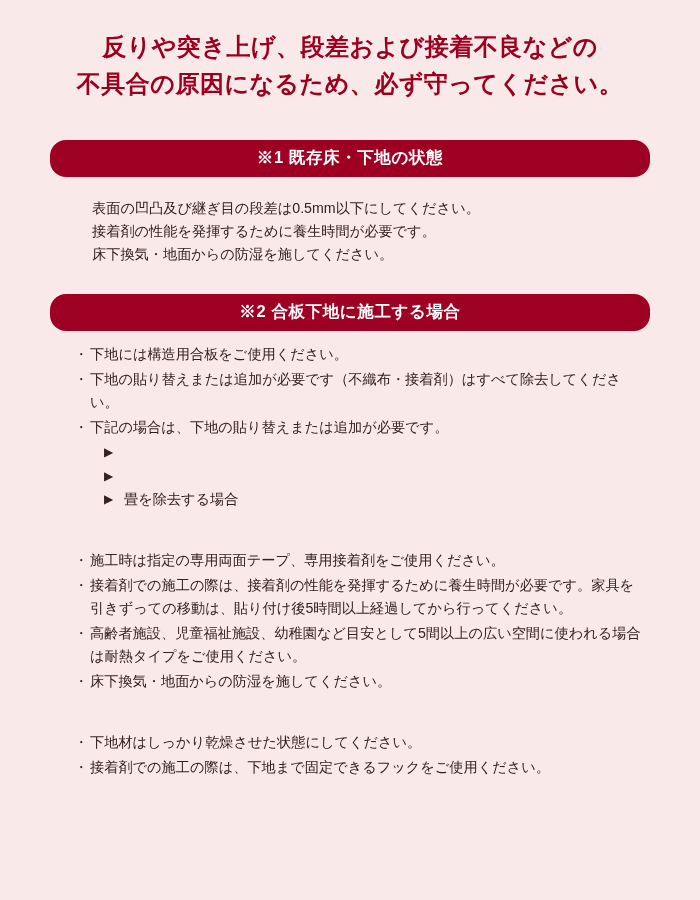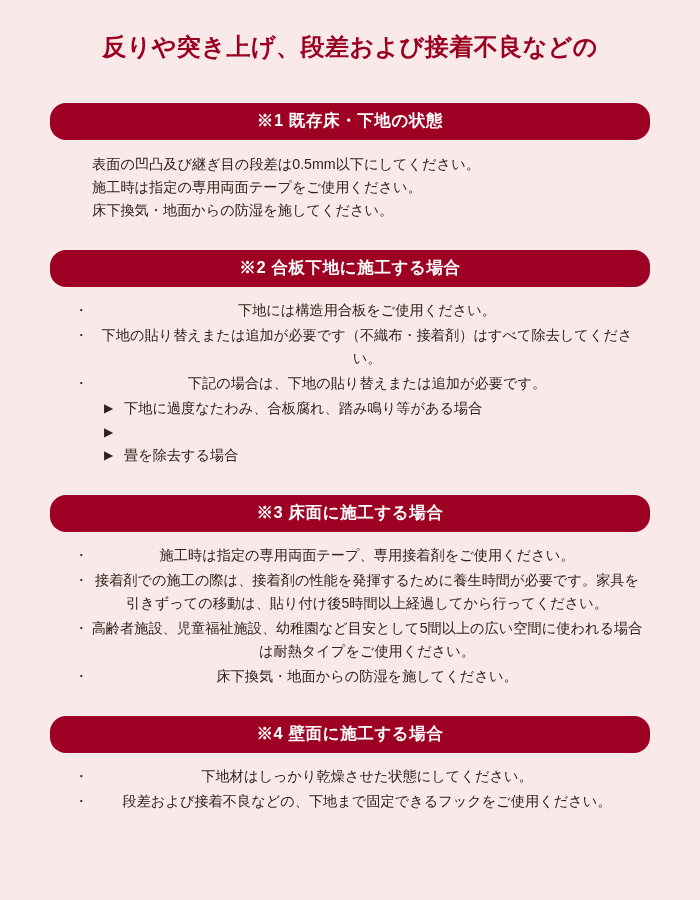--- a/index.html
+++ b/index.html
@@ -65,57 +65,57 @@
     margin-bottom: 2px;
   }
   .bullet-mark {
     width: 16px;
     flex: 0 0 16px;
     text-align: left;
     line-height: 1.62;
   }
   .bullet-text {
     flex: 1 1 auto;
-    text-align: center;
   }
   .sub-row {
     display: flex;
     align-items: flex-start;
     padding-left: 48px;
     margin-bottom: 1px;
   }
   .sub-mark {
     width: 20px;
     flex: 0 0 20px;
     color: #33201f;
     font-size: 12px;
     line-height: 1.85;
   }
   .sub-text {
     flex: 1 1 auto;
   }
-  .s1 .section-body { padding-top: 13px; }
+  .s1 .section-body { padding-top: 20px; }
   .s2 { margin-top: 26px; }
   .s3 { margin-top: 26px; }
   .s4 { margin-top: 26px; }
 </style>
 </head>
 <body>
 
 <div class="page">
 
   <div class="headline">
     <div>反りや突き上げ、段差および接着不良などの</div>
+    <div>不具合の原因になるため、必ず守ってください。</div>
   </div>
 
   <div class="section s1">
     <div class="section-header">※1 既存床・下地の状態</div>
     <div class="section-body">
       <div class="plain-line">表面の凹凸及び継ぎ目の段差は0.5mm以下にしてください。</div>
-      <div class="plain-line">施工時は指定の専用両面テープをご使用ください。</div>
+      <div class="plain-line">接着剤の性能を発揮するために養生時間が必要です。</div>
       <div class="plain-line">床下換気・地面からの防湿を施してください。</div>
     </div>
   </div>
 
   <div class="section s2">
     <div class="section-header">※2 合板下地に施工する場合</div>
     <div class="section-body">
       <div class="bullet-row">
         <span class="bullet-mark">・</span>
         <span class="bullet-text">下地には構造用合板をご使用ください。</span>
@@ -123,34 +123,32 @@
       <div class="bullet-row">
         <span class="bullet-mark">・</span>
         <span class="bullet-text">下地の貼り替えまたは追加が必要です（不織布・接着剤）はすべて除去してください。</span>
       </div>
       <div class="bullet-row">
         <span class="bullet-mark">・</span>
         <span class="bullet-text">下記の場合は、下地の貼り替えまたは追加が必要です。</span>
       </div>
       <div class="sub-row">
         <span class="sub-mark">▶</span>
-        <span class="sub-text">下地に過度なたわみ、合板腐れ、踏み鳴り等がある場合</span>
       </div>
       <div class="sub-row">
         <span class="sub-mark">▶</span>
       </div>
       <div class="sub-row">
         <span class="sub-mark">▶</span>
         <span class="sub-text">畳を除去する場合</span>
       </div>
     </div>
   </div>
 
   <div class="section s3">
-    <div class="section-header">※3 床面に施工する場合</div>
     <div class="section-body">
       <div class="bullet-row">
         <span class="bullet-mark">・</span>
         <span class="bullet-text">施工時は指定の専用両面テープ、専用接着剤をご使用ください。</span>
       </div>
       <div class="bullet-row">
         <span class="bullet-mark">・</span>
         <span class="bullet-text">接着剤での施工の際は、接着剤の性能を発揮するために養生時間が必要です。家具を引きずっての移動は、貼り付け後5時間以上経過してから行ってください。</span>
       </div>
       <div class="bullet-row">
@@ -158,26 +156,25 @@
         <span class="bullet-text">高齢者施設、児童福祉施設、幼稚園など目安として5間以上の広い空間に使われる場合は耐熱タイプをご使用ください。</span>
       </div>
       <div class="bullet-row">
         <span class="bullet-mark">・</span>
         <span class="bullet-text">床下換気・地面からの防湿を施してください。</span>
       </div>
     </div>
   </div>
 
   <div class="section s4">
-    <div class="section-header">※4 壁面に施工する場合</div>
     <div class="section-body">
       <div class="bullet-row">
         <span class="bullet-mark">・</span>
         <span class="bullet-text">下地材はしっかり乾燥させた状態にしてください。</span>
       </div>
       <div class="bullet-row">
         <span class="bullet-mark">・</span>
-        <span class="bullet-text">段差および接着不良などの、下地まで固定できるフックをご使用ください。</span>
+        <span class="bullet-text">接着剤での施工の際は、下地まで固定できるフックをご使用ください。</span>
       </div>
     </div>
   </div>
 
 </div>
 
 </body></html>

